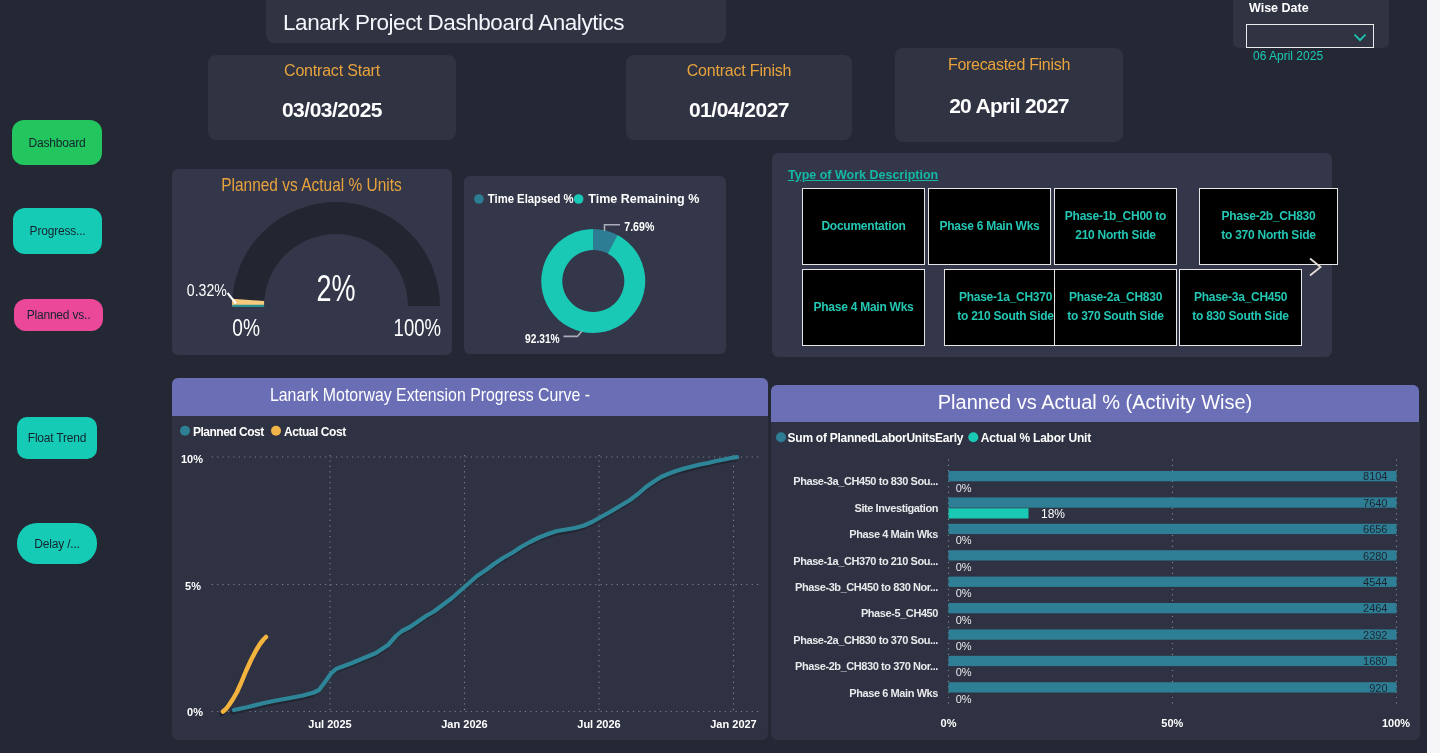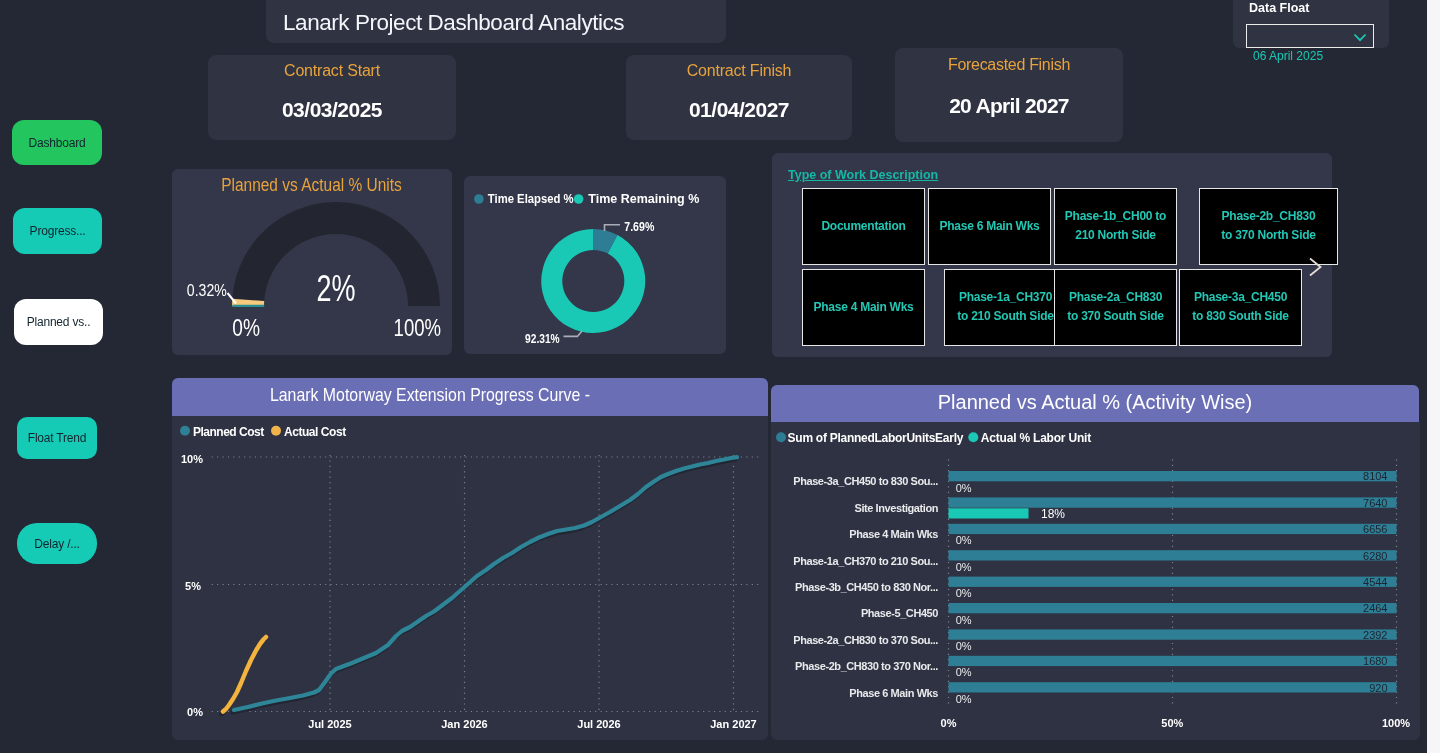--- a/index.html
+++ b/index.html
@@ -15,21 +15,21 @@
 </style>
 </head>
 <body>
 
 <div class="abs" style="left:1427px;top:0;width:13px;height:753px;background:#f6f6f8;"></div>
 
 <div class="card" style="left:266px;top:-10px;width:460px;height:53px;"></div>
 <div class="abs" style="left:283px;top:10px;color:#f4f6fb;font-size:22.5px;letter-spacing:-0.45px;">Lanark Project Dashboard Analytics</div>
 
 <div class="card" style="left:1233px;top:-6px;width:156px;height:54px;border-radius:6px;"></div>
-<div class="abs" style="left:1249px;top:1px;color:#ffffff;font-size:12.5px;font-weight:bold;">Data Float</div>
+<div class="abs" style="left:1249px;top:1px;color:#ffffff;font-size:12.5px;font-weight:bold;">Wise Date</div>
 <div class="abs" style="left:1246px;top:24px;width:128px;height:24px;border:1.2px solid #ececec;">
   <span class="abs" style="left:6px;top:4px;color:#1bc9b4;font-size:12px;margin-top:20px;">06 April 2025</span>
   <svg class="abs" style="left:106px;top:8px;" width="14" height="9" viewBox="0 0 14 9">
       <polyline points="1.5,1.5 7,7.2 12.5,1.5" fill="none" stroke="#1bc9b4" stroke-width="1.8"></polyline>
     </svg>
 </div>
 
 <div class="card" style="left:208px;top:55px;width:248px;height:85px;"></div>
 <div class="abs kpi-title" style="left:208px;top:62px;width:248px;">Contract Start</div>
 <div class="abs kpi-value" style="left:208px;top:98px;width:248px;">03/03/2025</div>
@@ -37,21 +37,21 @@
 <div class="card" style="left:626px;top:55px;width:226px;height:85px;"></div>
 <div class="abs kpi-title" style="left:626px;top:62px;width:226px;">Contract Finish</div>
 <div class="abs kpi-value" style="left:626px;top:98px;width:226px;">01/04/2027</div>
 
 <div class="card" style="left:895px;top:48px;width:228px;height:94px;"></div>
 <div class="abs kpi-title" style="left:895px;top:56px;width:228px;letter-spacing:-0.3px;">Forecasted Finish</div>
 <div class="abs kpi-value" style="left:895px;top:94px;width:228px;letter-spacing:-0.7px;">20 April 2027</div>
 
 <div class="sbtn" style="left:12px;top:120px;width:90px;height:45px;background:#22c55e;">Dashboard</div>
 <div class="sbtn" style="left:13px;top:208px;width:89px;height:46px;background:#16cbb5;">Progress...</div>
-<div class="sbtn" style="left:14px;top:299px;width:89px;height:46px;background:#ffffff;">Planned vs..</div>
+<div class="sbtn" style="left:14px;top:299px;width:89px;height:32px;background:#ec4899;">Planned vs..</div>
 <div class="sbtn" style="left:17px;top:417px;width:80px;height:42px;background:#16cbb5;border-radius:10px;">Float Trend</div>
 <div class="sbtn" style="left:17px;top:523px;width:80px;height:41px;background:#16cbb5;border-radius:20px;">Delay /...</div>
 
 <div class="panel" style="left:172px;top:169px;width:280px;height:186px;"></div>
 <svg class="abs" style="left:172px;top:169px;" width="280" height="186" viewBox="0 0 280 186">
   <path d="M 60 137 A 104 104 0 0 1 268 137 L 236 137 A 72 72 0 0 0 92 137 Z" fill="#232631"></path>
   <path d="M 60 137 A 104 104 0 0 1 60.3 129.7 L 92.2 132 A 72 72 0 0 0 92 137 Z" fill="#f5ca7e"></path>
   <line x1="60.4" y1="136.8" x2="92.2" y2="136.8" stroke="#2a8f92" stroke-width="2.2"></line>
   <text x="139.5" y="22" fill="#e8a33d" font-size="17.5" text-anchor="middle" textLength="180.6" lengthAdjust="spacingAndGlyphs">Planned vs Actual % Units</text>
   <text x="164" y="132" fill="#ffffff" font-size="37" text-anchor="middle" textLength="39" lengthAdjust="spacingAndGlyphs">2%</text>

